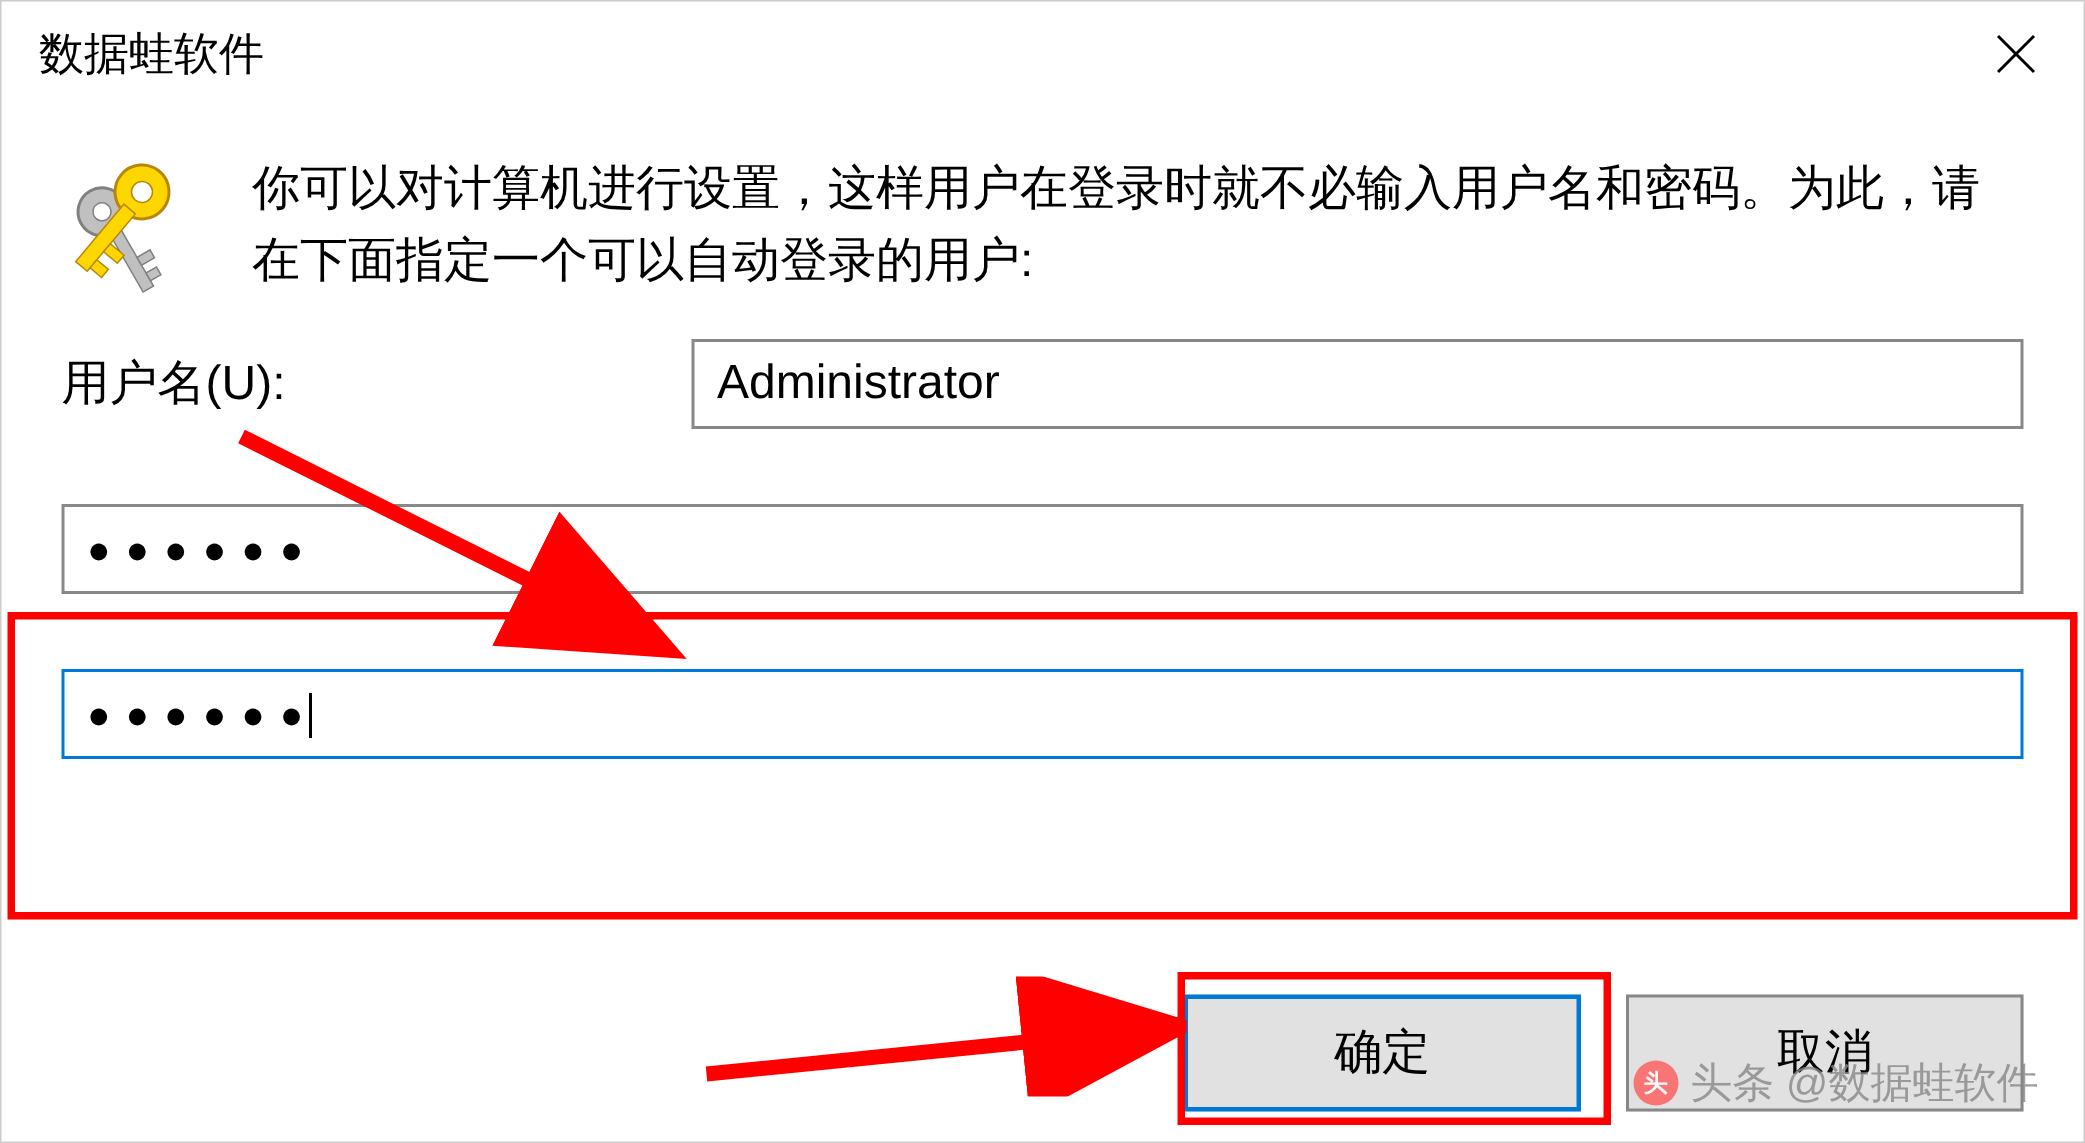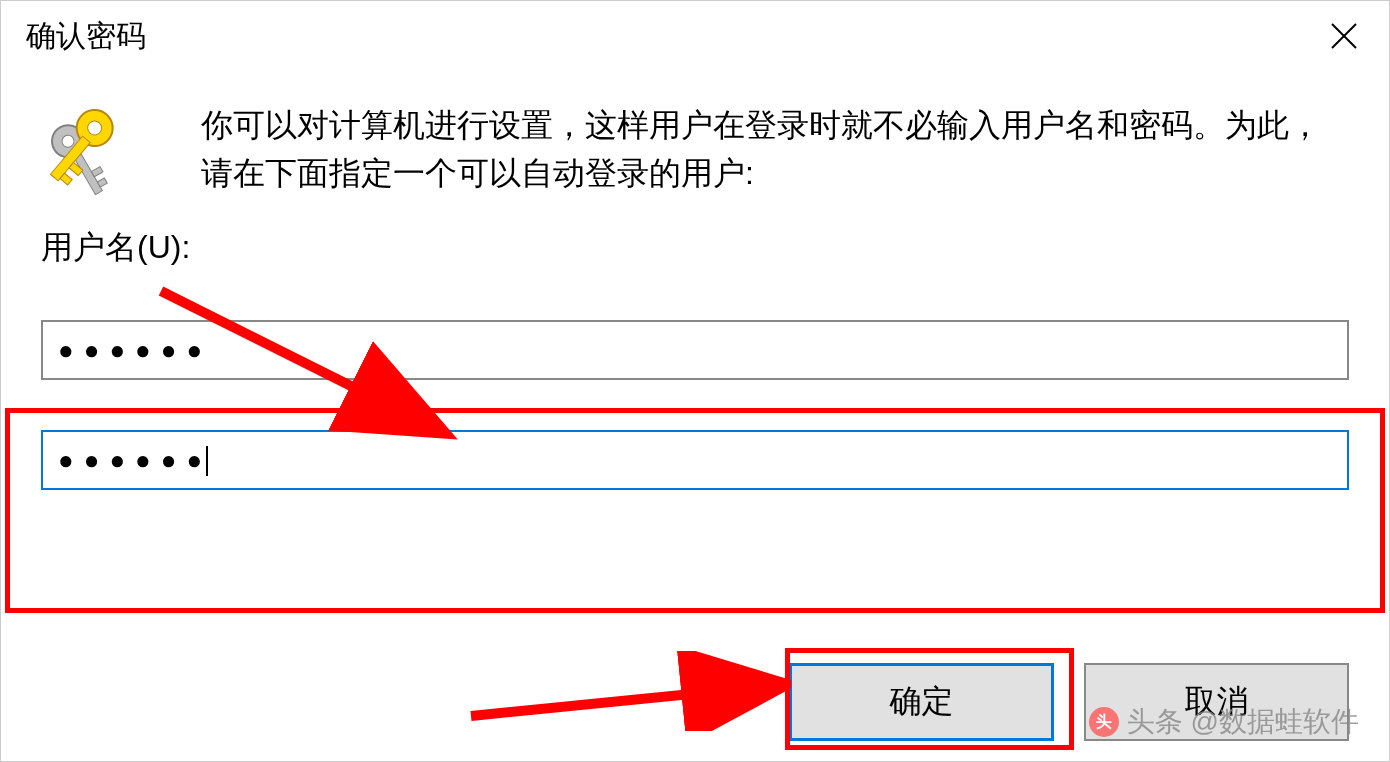--- a/index.html
+++ b/index.html
@@ -38,21 +38,21 @@
       cursor: pointer;
       font-size: 30px;
       font-weight: 300;
     }
     .content {
       padding: 30px 40px 20px 40px;
       position: relative;
     }
     .desc-row {
       display: flex;
-      gap: 60px;
+      gap: 27px;
       margin-bottom: 20px;
     }
     .keys-icon {
       flex: 0 0 100px;
       height: 105px;
     }
     .desc-text {
       flex: 1;
       font-size: 32px;
       line-height: 1.5;
@@ -166,21 +166,21 @@
       vertical-align: middle;
       margin-left: -6px;
     }
   </style>
 </head>
 <body>
 
 <div class="dialog">
 
   <div class="titlebar">
-    <div class="title-text">确认密码</div>
+    <div class="title-text">数据蛙软件</div>
     <div class="close-btn">
       <svg width="28" height="28" viewBox="0 0 28 28">
         <line x1="2" y1="2" x2="26" y2="26" stroke="#000" stroke-width="2"></line>
         <line x1="26" y1="2" x2="2" y2="26" stroke="#000" stroke-width="2"></line>
       </svg>
     </div>
   </div>
 
   <div class="content">
 
@@ -204,20 +204,23 @@
             <rect x="44" y="84" width="10" height="7" fill="#ffd700" stroke="#b8860b" stroke-width="1"></rect>
           </g>
         </svg>
       </div>
       <div class="desc-text">你可以对计算机进行设置，这样用户在登录时就不必输入用户名和密码。为此，请在下面指定一个可以自动登录的用户:</div>
     </div>
 
 
     <div class="form-row">
       <div class="form-label">用户名(U):</div>
+      <div class="form-input">
+        <span>Administrator</span>
+      </div>
     </div>
 
     <div class="form-row">
       <div class="form-input">
         <span class="password-dots">●●●●●●</span>
       </div>
     </div>
 
     <div class="form-row" style="margin-bottom:0;">
       <div class="form-input focused">

